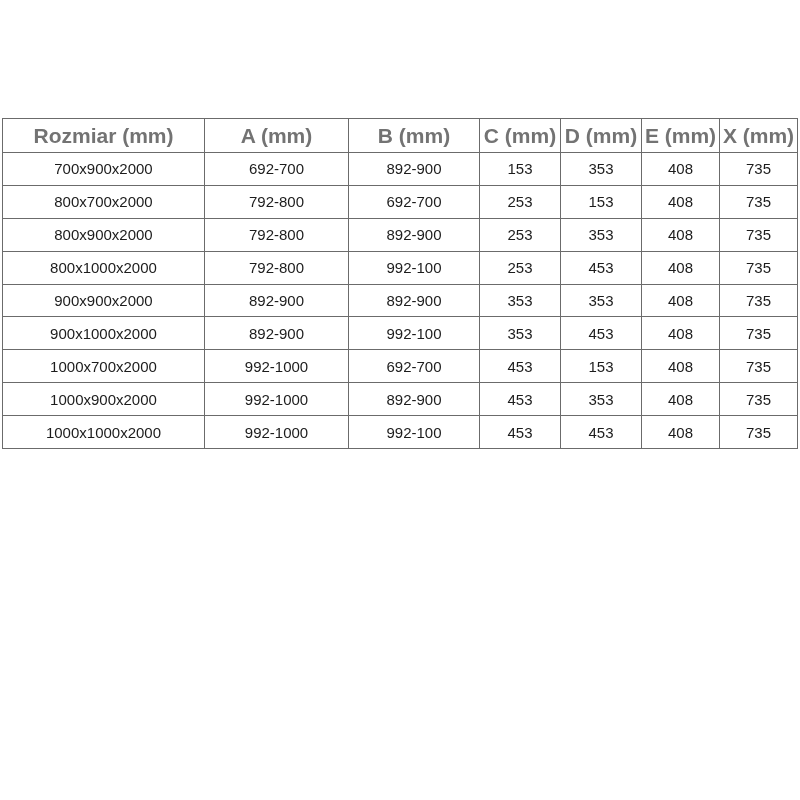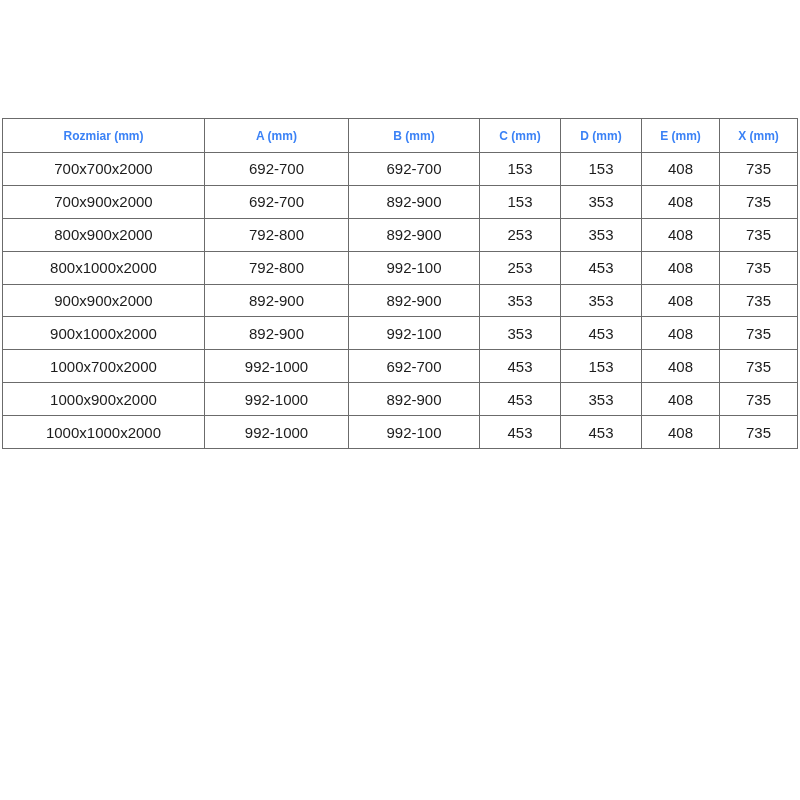--- a/index.html
+++ b/index.html
@@ -32,23 +32,23 @@
     white-space: nowrap;
     overflow: hidden;
   }
   .spec-table thead tr {
     height: 34px;
   }
   .spec-table tbody tr {
     height: 32.9px;
   }
   .spec-table th {
-    font-size: 12px;
+    font-size: 21px;
     font-weight: bold;
-    color: #3b82f6;
+    color: #737373;
   }
   .spec-table td {
     font-size: 15px;
     font-weight: normal;
     color: #1c1c1c;
   }
 </style>
 </head>
 <body>
 
@@ -69,34 +69,34 @@
         <th>A (mm)</th>
         <th>B (mm)</th>
         <th>C (mm)</th>
         <th>D (mm)</th>
         <th>E (mm)</th>
         <th>X (mm)</th>
       </tr>
     </thead>
     <tbody id="table-body">
         <tr>
-          <td>700x700x2000</td>
-          <td>692-700</td>
-          <td>692-700</td>
-          <td>153</td>
-          <td>153</td>
-          <td>408</td>
-          <td>735</td>
-        </tr>
-        <tr>
           <td>700x900x2000</td>
           <td>692-700</td>
           <td>892-900</td>
           <td>153</td>
           <td>353</td>
+          <td>408</td>
+          <td>735</td>
+        </tr>
+        <tr>
+          <td>800x700x2000</td>
+          <td>792-800</td>
+          <td>692-700</td>
+          <td>253</td>
+          <td>153</td>
           <td>408</td>
           <td>735</td>
         </tr>
         <tr>
           <td>800x900x2000</td>
           <td>792-800</td>
           <td>892-900</td>
           <td>253</td>
           <td>353</td>
           <td>408</td>

